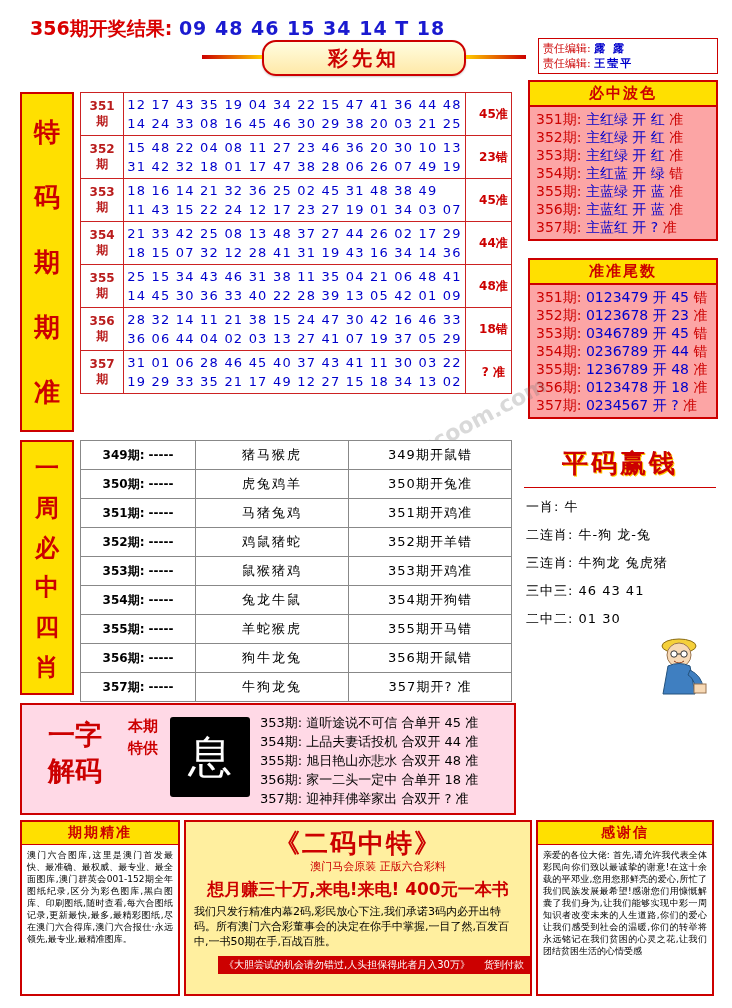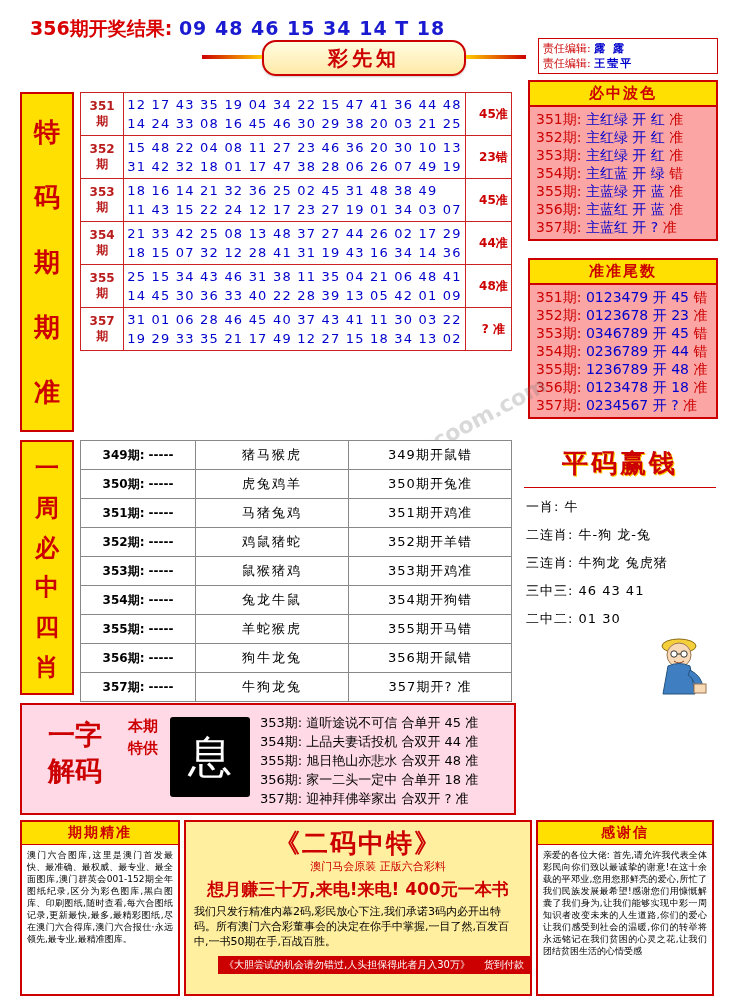--- a/index.html
+++ b/index.html
@@ -241,20 +241,28 @@
       </tr>
       <tr>
         <td class="per">355期</td>
         <td class="nums">
           <div>25 15 34 43 46 31 38 11 35 04 21 06 48 41</div>
           <div>14 45 30 36 33 40 22 28 39 13 05 42 01 09</div>
         </td>
         <td class="res">48准</td>
       </tr>
       <tr>
+        <td class="per">356期</td>
+        <td class="nums">
+          <div>28 32 14 11 21 38 15 24 47 30 42 16 46 33</div>
+          <div>36 06 44 04 02 03 13 27 41 07 19 37 05 29</div>
+        </td>
+        <td class="res">18错</td>
+      </tr>
+      <tr>
         <td class="per">357期</td>
         <td class="nums">
           <div>31 01 06 28 46 45 40 37 43 41 11 30 03 22</div>
           <div>19 29 33 35 21 17 49 12 27 15 18 34 13 02</div>
         </td>
         <td class="res">? 准</td>
       </tr>
     </tbody>
   </table>
 

